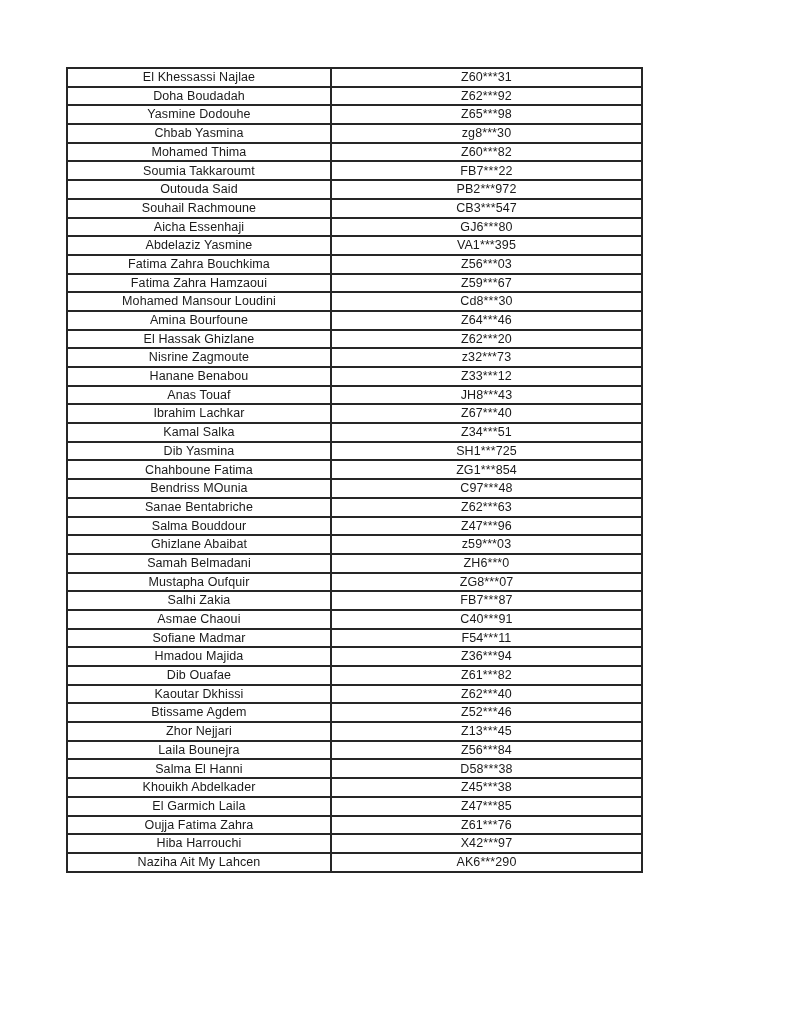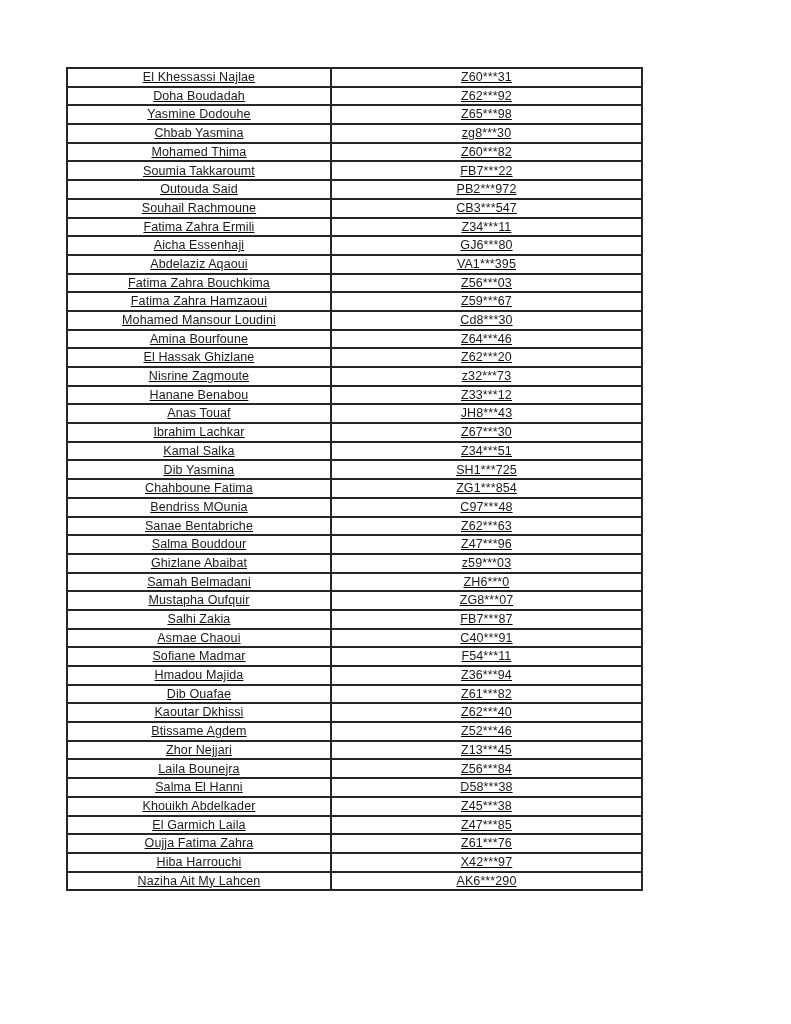--- a/index.html
+++ b/index.html
@@ -15,21 +15,20 @@
     overflow: hidden;
     font-family: "Liberation Sans", sans-serif;
   }
   table.roster {
     position: absolute;
     left: 66px;
     top: 67px;
     width: 577px;
     border-collapse: collapse;
     table-layout: fixed;
-    text-decoration: underline;
   }
   table.roster col.name-col { width: 45.9%; }
   table.roster col.id-col   { width: 54.1%; }
   table.roster td {
     border: 2px solid #262626;
     height: 16.7px;
     padding: 0 2px;
     text-align: center;
     vertical-align: middle;
     font-size: 12.5px;
@@ -84,32 +83,28 @@
   <tr>
     <td class="name-cell">Outouda Said</td>
     <td class="id-cell">PB2***972</td>
   </tr>
 
   <tr>
     <td class="name-cell">Souhail Rachmoune</td>
     <td class="id-cell">CB3***547</td>
   </tr>
 
-  <tr>
-    <td class="name-cell">Fatima Zahra Ermili</td>
-    <td class="id-cell">Z34***11</td>
-  </tr>
 
   <tr>
     <td class="name-cell">Aicha Essenhaji</td>
     <td class="id-cell">GJ6***80</td>
   </tr>
 
   <tr>
-    <td class="name-cell">Abdelaziz Aqaoui</td>
+    <td class="name-cell">Abdelaziz Yasmine</td>
     <td class="id-cell">VA1***395</td>
   </tr>
 
   <tr>
     <td class="name-cell">Fatima Zahra Bouchkima</td>
     <td class="id-cell">Z56***03</td>
   </tr>
 
   <tr>
     <td class="name-cell">Fatima Zahra Hamzaoui</td>
@@ -141,21 +136,21 @@
     <td class="id-cell">Z33***12</td>
   </tr>
 
   <tr>
     <td class="name-cell">Anas Touaf</td>
     <td class="id-cell">JH8***43</td>
   </tr>
 
   <tr>
     <td class="name-cell">Ibrahim Lachkar</td>
-    <td class="id-cell">Z67***30</td>
+    <td class="id-cell">Z67***40</td>
   </tr>
 
   <tr>
     <td class="name-cell">Kamal Salka</td>
     <td class="id-cell">Z34***51</td>
   </tr>
 
   <tr>
     <td class="name-cell">Dib Yasmina</td>
     <td class="id-cell">SH1***725</td>

